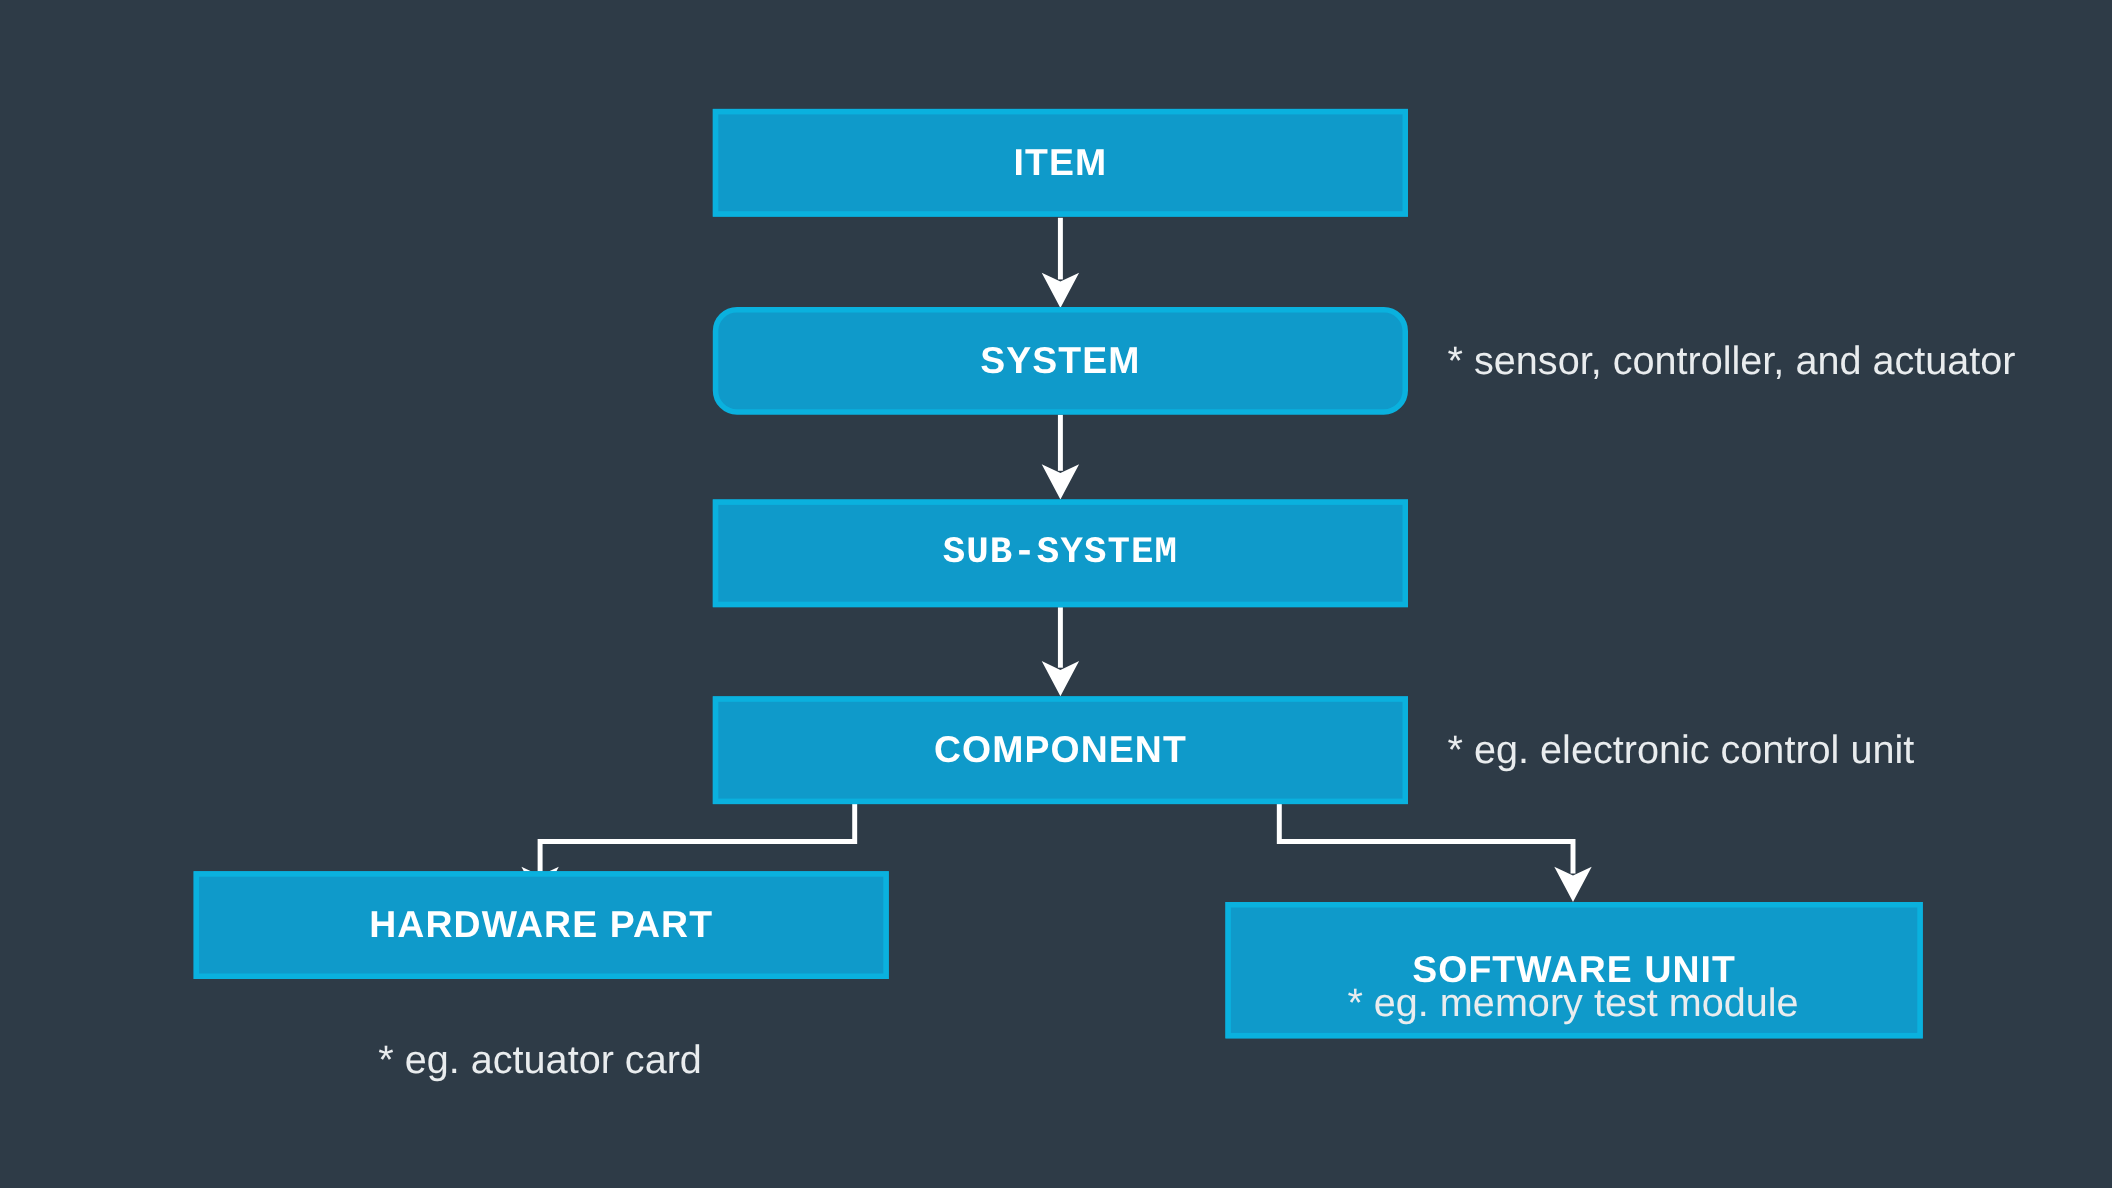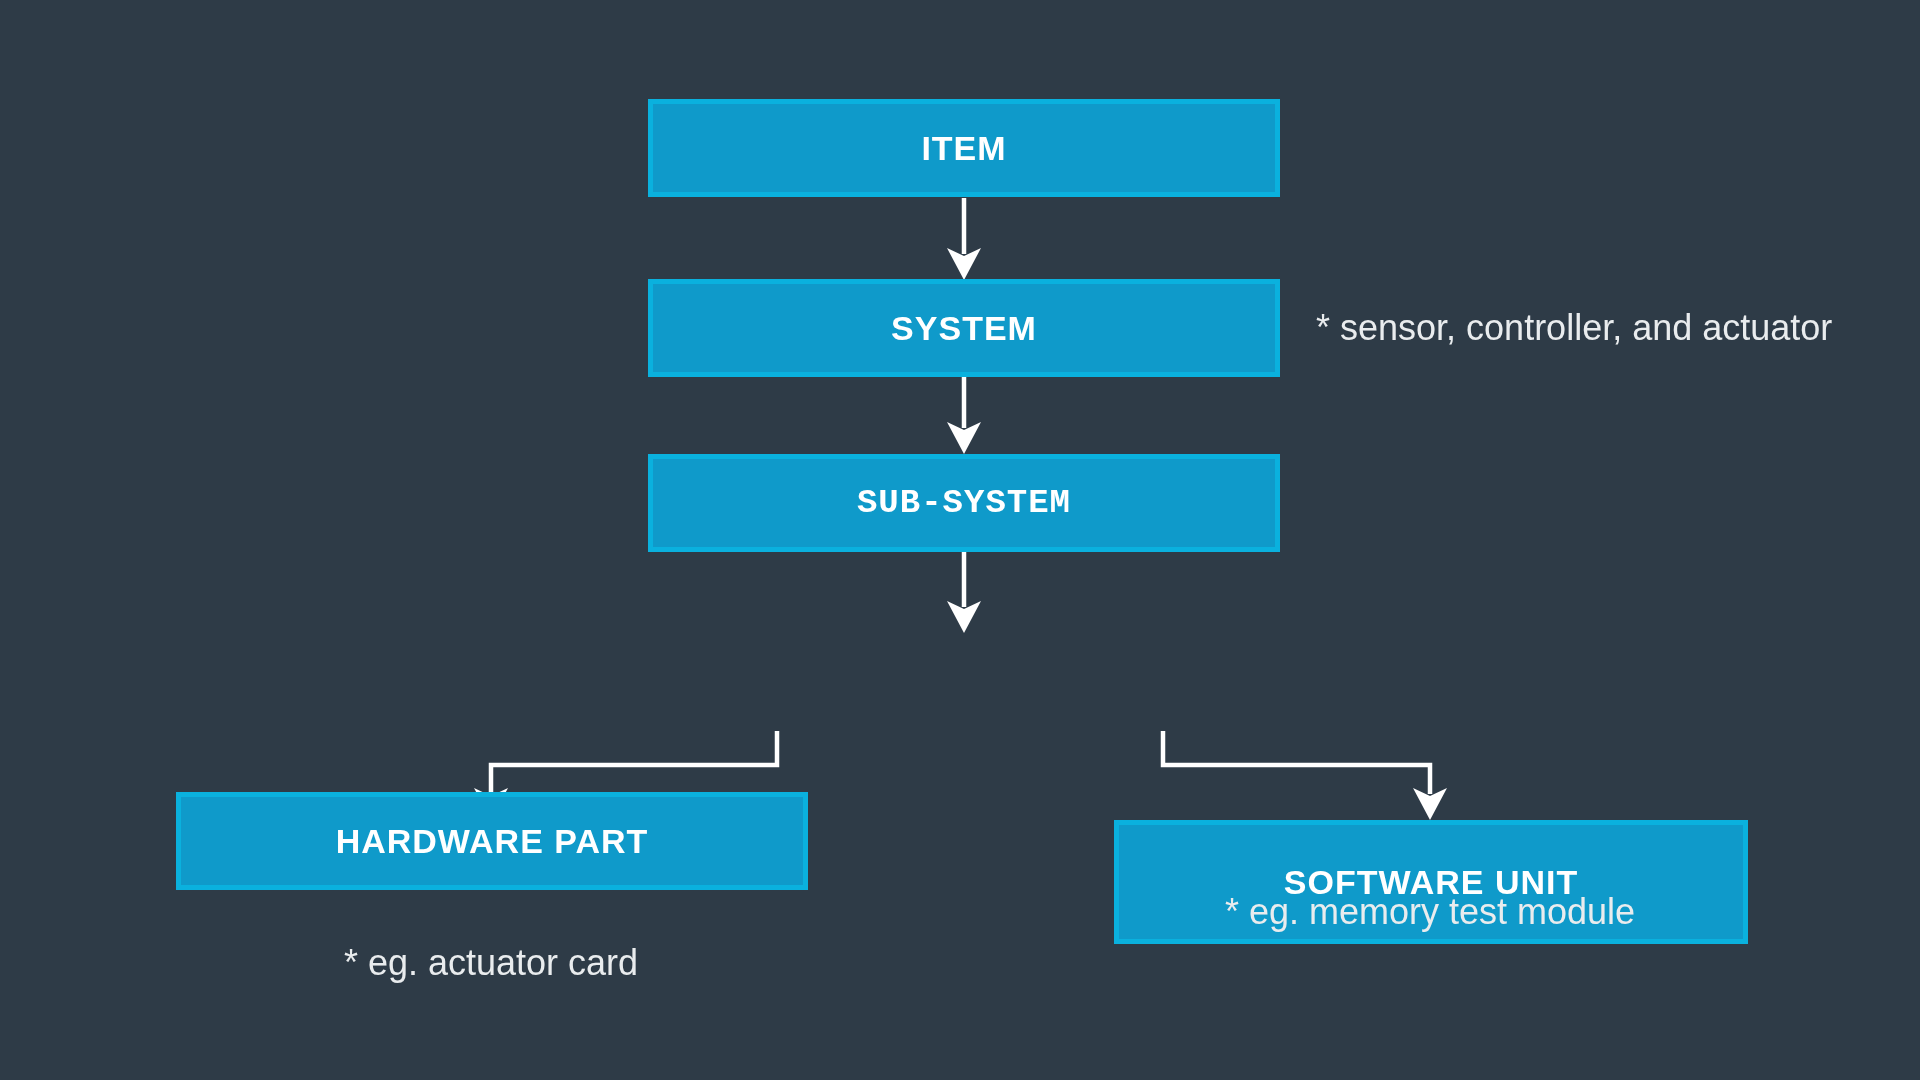--- a/index.html
+++ b/index.html
@@ -72,37 +72,41 @@
     <g>
       <path d="M1163 731 L1163 765 L1430 765 L1430 794"></path>
       <polygon points="1430,820 1413,788 1430,796 1447,788" fill="currentColor" stroke="none"></polygon>
     </g>
   </svg>
 
   <div class="node" style="left:648px; top:99px;  width:632px; height:98px;">
     <span>ITEM</span>
   </div>
 
-  <div class="node" style="left:648px; top:279px; width:632px; height:98px;">
+  <div class="node" style="left:648px; top:279px; width:632px; height:98px;border-radius:22px;">
     <span>SYSTEM</span>
   </div>
 
   <div class="node" style="left:648px; top:454px; width:632px; height:98px;font-family:Liberation Mono, monospace;">
     <span>SUB-SYSTEM</span>
   </div>
 
+  <div class="node" style="left:648px; top:633px; width:632px; height:98px;">
+    <span>COMPONENT</span>
+  </div>
 
   <div class="node" style="left:176px; top:792px; width:632px; height:98px;">
     <span>HARDWARE PART</span>
   </div>
 
   <div class="node" style="left:1114px; top:820px; width:634px; height:124px;">
     <span>SOFTWARE UNIT</span>
   </div>
 
   <div class="note side" style="left:1316px; top:328px;">* sensor, controller, and actuator</div>
 
+  <div class="note side" style="left:1316px; top:682px;">* eg. electronic control unit</div>
 
   <div class="note centered" style="left:491px; top:963px;">* eg. actuator card</div>
 
   <div class="note centered" style="left:1430px; top:912px;">* eg. memory test module</div>
 
 </div>
 
 </body></html>

